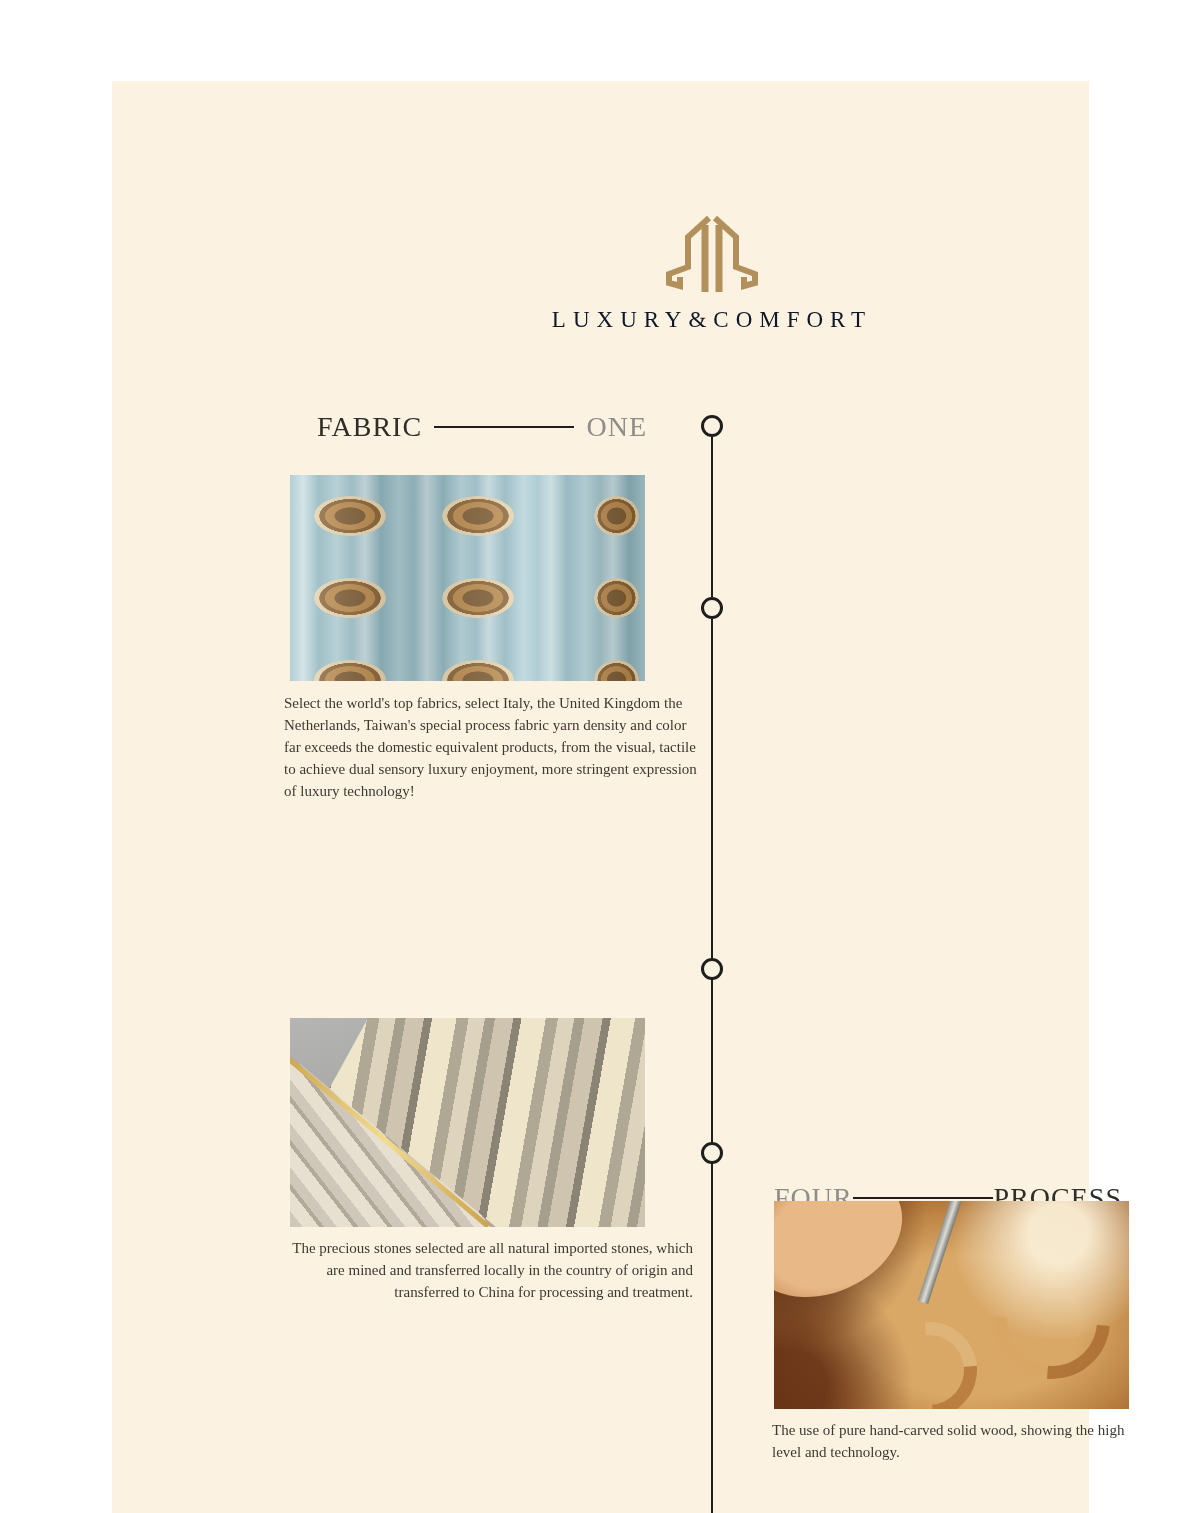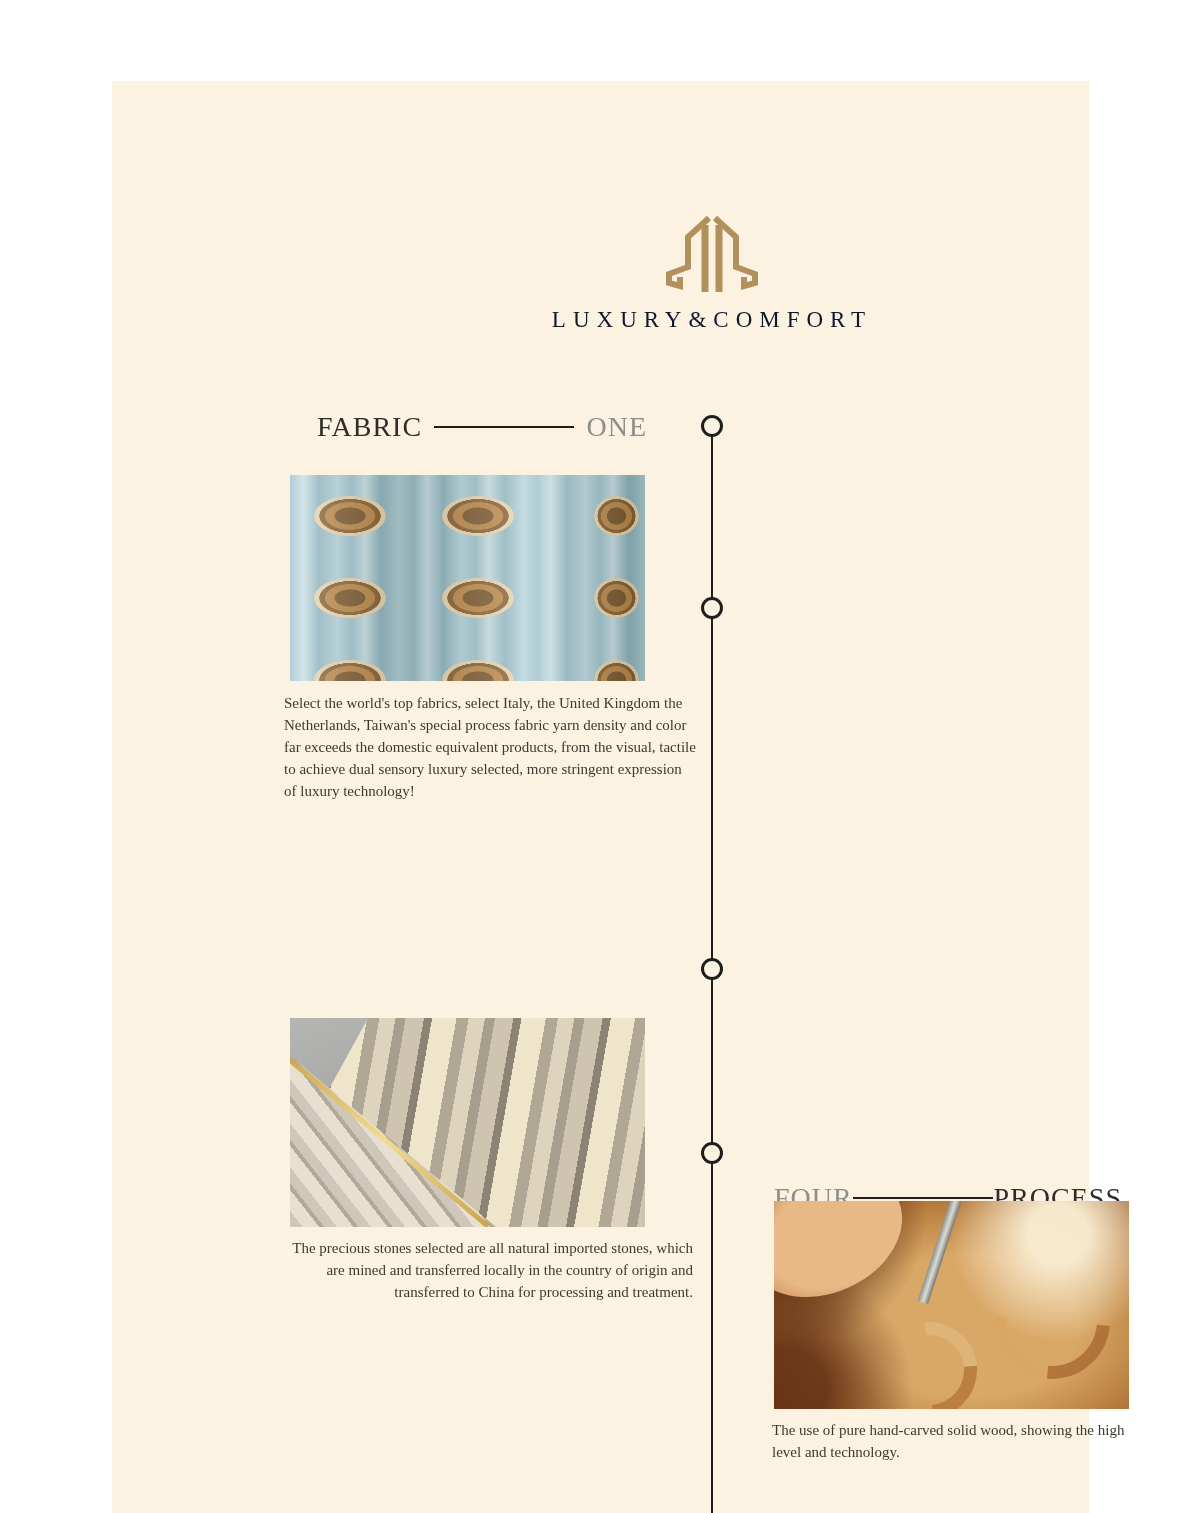--- a/index.html
+++ b/index.html
@@ -111,21 +111,21 @@
       <h2 class="sec-title">FABRIC</h2>
       <span class="sec-rule"></span>
       <span class="sec-num">ONE</span>
     </div>
     <div class="photo ph-fabric">
       <div class="damask d1"></div>
       <div class="damask d2"></div>
       <div class="damask d3"></div>
       <div class="fabric-sheen"></div>
     </div>
-    <p class="desc p1">Select the world's top fabrics, select Italy, the United Kingdom the Netherlands, Taiwan's special process fabric yarn density and color far exceeds the domestic equivalent products, from the visual, tactile to achieve dual sensory luxury selected, more stringent expression of luxury technology!</p>
+    <p class="desc p1">Select the world's top fabrics, select Italy, the United Kingdom the Netherlands, Taiwan's special process fabric yarn density and color far exceeds the domestic equivalent products, from the visual, tactile to achieve dual sensory luxury enjoyment, more stringent expression of luxury technology!</p>
 
     <div class="photo ph-veneer"></div>
 
     <div class="photo ph-stone">
       <div class="stone-gray"></div>
       <div class="stone-drawers"></div>
       <div class="stone-trim"></div>
     </div>
     <p class="desc p3">The precious stones selected are all natural imported stones, which are mined and transferred locally in the country of origin and transferred to China for processing and treatment.</p>
 

